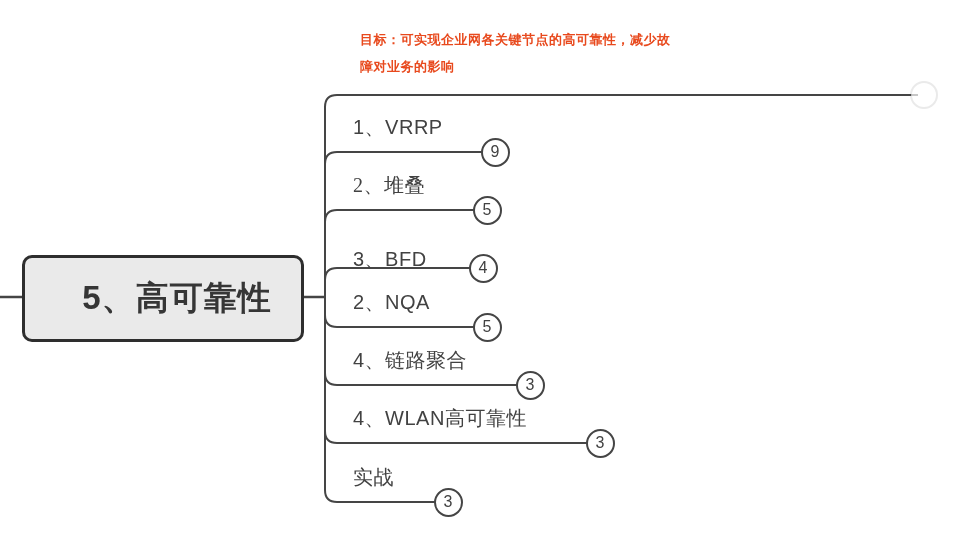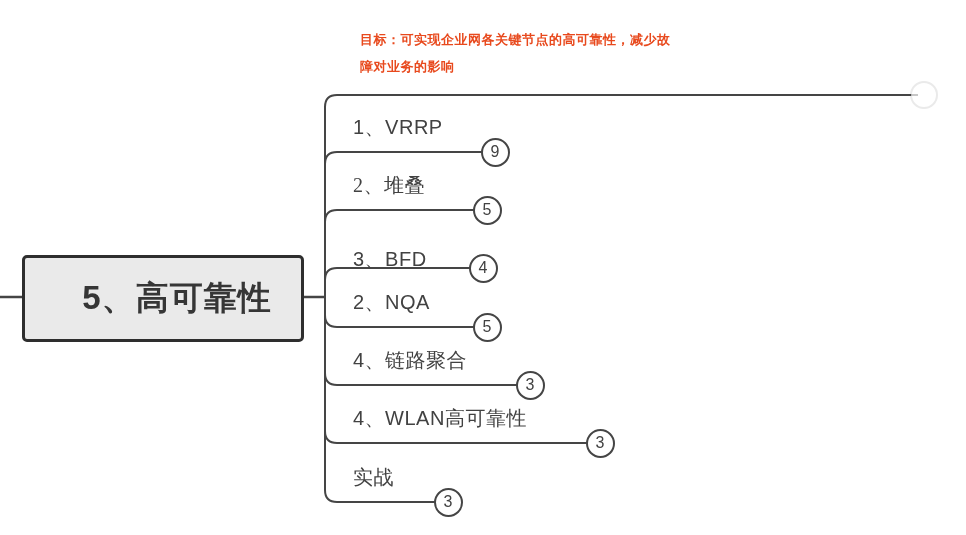--- a/index.html
+++ b/index.html
@@ -31,21 +31,21 @@
   }
   .topic-node-main {
     position: absolute;
     left: 22px;
     top: 255px;
     width: 282px;
     height: 87px;
     box-sizing: border-box;
     background: var(--node-fill, #eaeaea);
     border: 3px solid var(--node-border, #2e2e2e);
-    border-radius: 5px;
+    border-radius: 10px;
     display: flex;
     align-items: center;
     justify-content: center;
     padding-left: 28px;
   }
   .topic-node-main .topic-label {
     color: var(--text-dark, #363636);
     font-size: 33px;
     font-weight: bold;
     letter-spacing: 1px;

